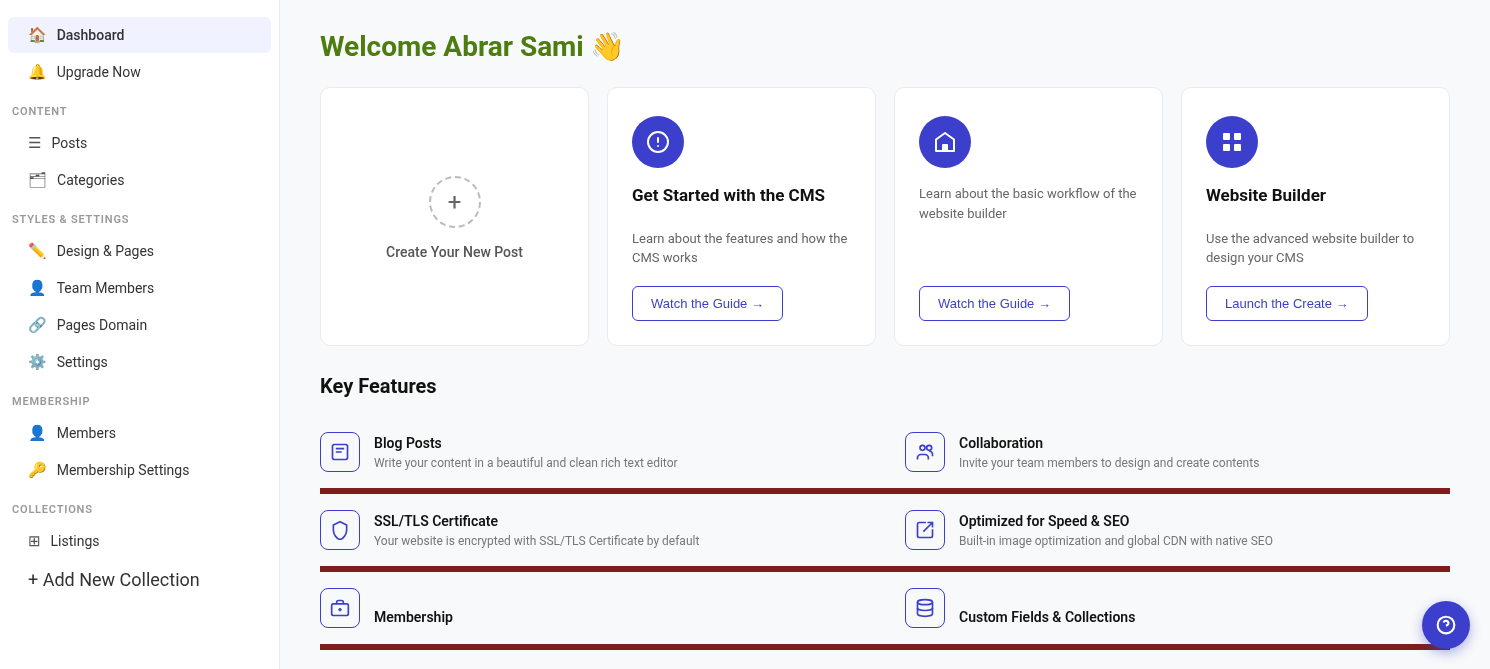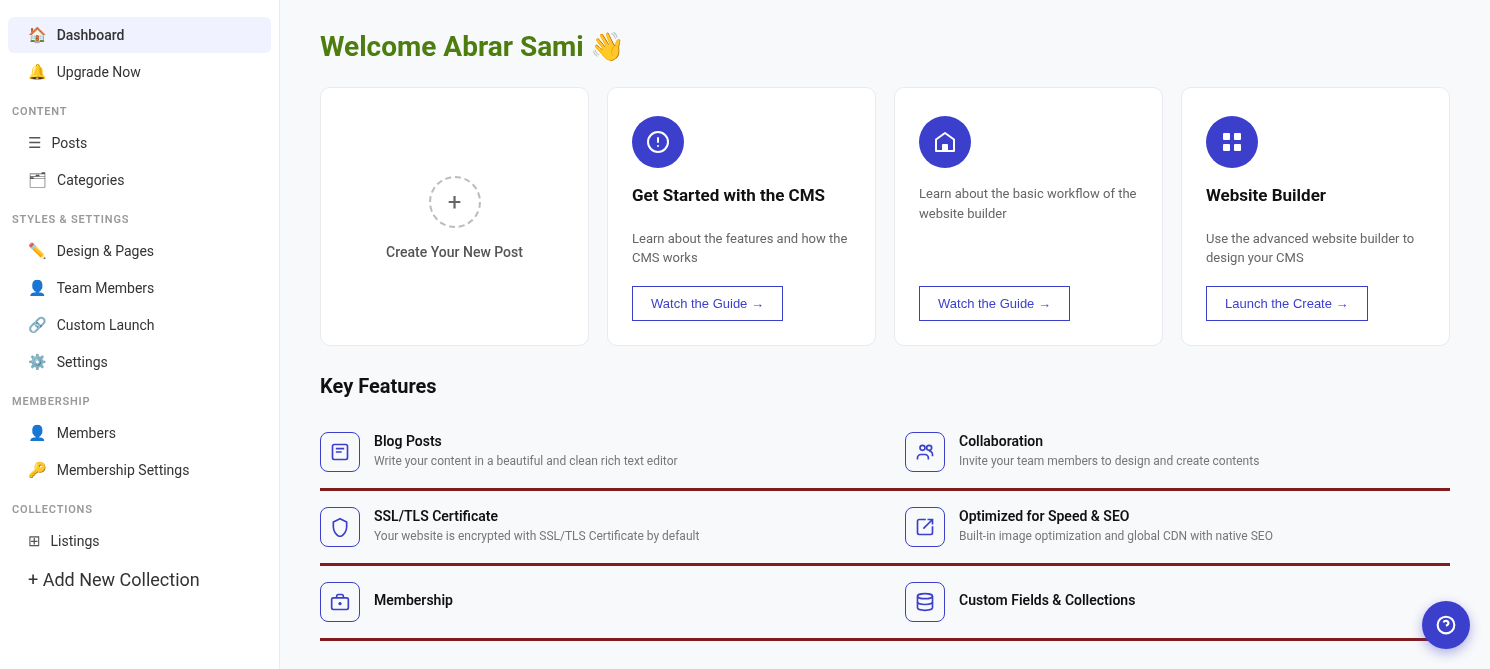--- a/index.html
+++ b/index.html
@@ -106,21 +106,21 @@
       justify-content: center;
       margin-bottom: 16px;
     }
     .card-icon-circle svg { width: 24px; height: 24px; fill: #fff; }
     .card-title { font-size: 17px; font-weight: 700; color: #111; margin-bottom: 22px; line-height: 1.35; }
     .card-desc { font-size: 13px; color: #666; line-height: 1.5; flex: 1; margin-bottom: 18px; }
     .card-btn {
       border: 1.5px solid #3b3fcc;
       background: #fff;
       color: #3b3fcc;
-      border-radius: 0;
+      border-radius: 6px;
       padding: 9px 18px;
       font-size: 13px;
       font-weight: 500;
       cursor: pointer;
       display: flex;
       align-items: center;
       gap: 6px;
       white-space: nowrap;
     }
 
@@ -131,24 +131,24 @@
       color: #111;
       margin-bottom: 18px;
     }
     .features-grid {
       display: grid;
       grid-template-columns: 1fr 1fr;
       gap: 0;
     }
     .feature-item {
       display: flex;
-      align-items: center;
+      align-items: flex-end;
       gap: 14px;
       padding: 16px 0;
-      border-bottom: 3px solid #7f1d1d;
+      border-bottom: 6px solid #7f1d1d;
       padding-right: 40px;
     }
     .feature-item:nth-child(odd) { padding-right: 50px; padding-left: 0; }
     .feature-item:nth-child(even) { padding-left: 20px; padding-right: 0; }
     .feature-icon-box {
       width: 40px;
       height: 40px;
       min-width: 40px;
       border: 1.5px solid #3b3fcc;
       border-radius: 8px;
@@ -206,21 +206,21 @@
   <div class="sidebar-item">
     <span class="sidebar-icon">✏️</span>
     <span>Design &amp; Pages</span>
   </div>
   <div class="sidebar-item">
     <span class="sidebar-icon">👤</span>
     <span>Team Members</span>
   </div>
   <div class="sidebar-item">
     <span class="sidebar-icon">🔗</span>
-    <span>Custom Launch</span>
+    <span>Pages Domain</span>
   </div>
   <div class="sidebar-item">
     <span class="sidebar-icon">⚙️</span>
     <span>Settings</span>
   </div>
 
   <div class="sidebar-section-label">MEMBERSHIP</div>
   <div class="sidebar-item">
     <span class="sidebar-icon">👤</span>
     <span>Members</span>

